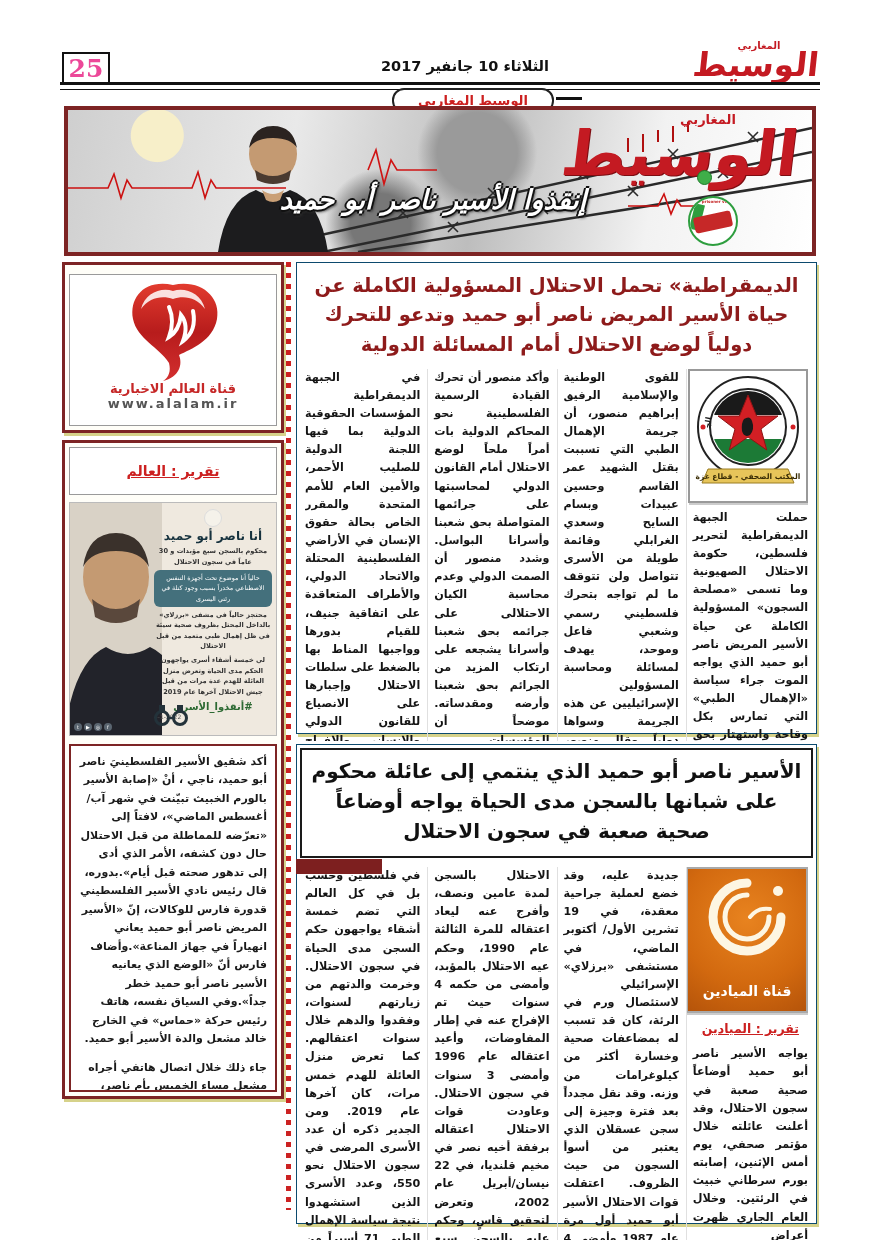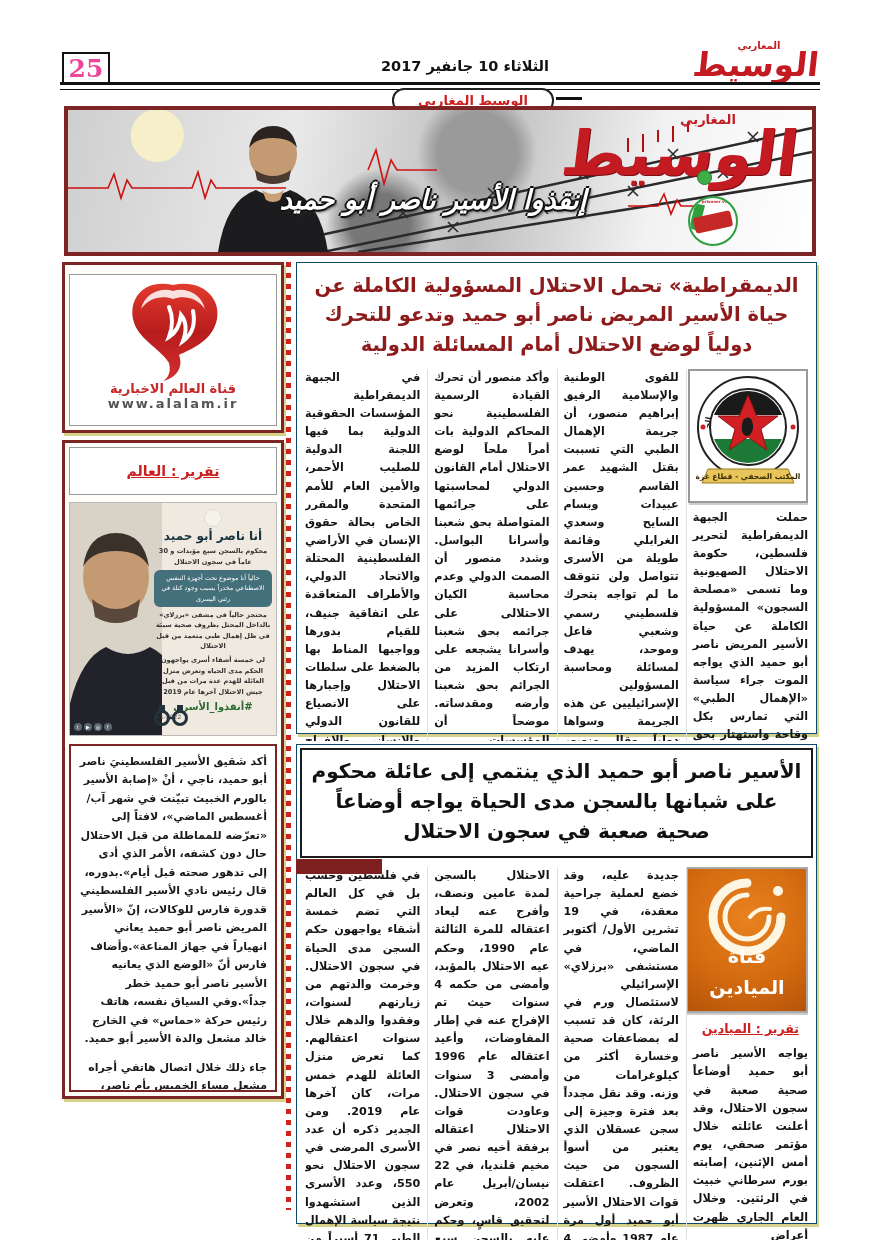--- a/index.html
+++ b/index.html
@@ -86,21 +86,21 @@
   .art-body{display:flex;direction:rtl;gap:7px;padding:6px 8px;}
   .col{flex:1;font-size:11.2px;line-height:1.62;text-align:justify;color:#141414;font-weight:bold;overflow:hidden;}
   .col + .col{border-left:0;}
   .col:not(:last-child){padding-left:6px;border-left:1px solid #e0e0e0;}
   .a1body{height:372px;}
   .a2body{height:392px;}
   .logo-card{border:2px solid #999;background:#fff;box-shadow:1px 2px 0 #ccc;margin:0 auto 6px;text-align:center;}
   .dflp-card{width:116px;height:128px;padding-top:2px;}
   .maya-card{width:118px;height:142px;background:radial-gradient(circle at 50% 35%,#e8831f 0%,#d2690f 60%,#b5540a 100%);
              border:2px solid #a9a9a9;position:relative;}
-  .maya-name{position:absolute;left:0;right:0;bottom:8px;color:#fff;font-weight:bold;font-size:19px;text-align:center;}
+  .maya-name{position:absolute;left:0;right:0;bottom:8px;color:#fff;font-weight:bold;font-size:14px;text-align:center;}
   .maya-report{color:#cc2020;font-weight:bold;font-size:12.5px;text-decoration:underline;text-align:center;margin:6px 0;}
 </style>
 </head>
 <body>
 
 <div class="page">
 
   <div class="page-num">25</div>
   <div class="hdr-date">الثلاثاء 10 جانفير 2017</div>
   <div class="hdr-logo">

